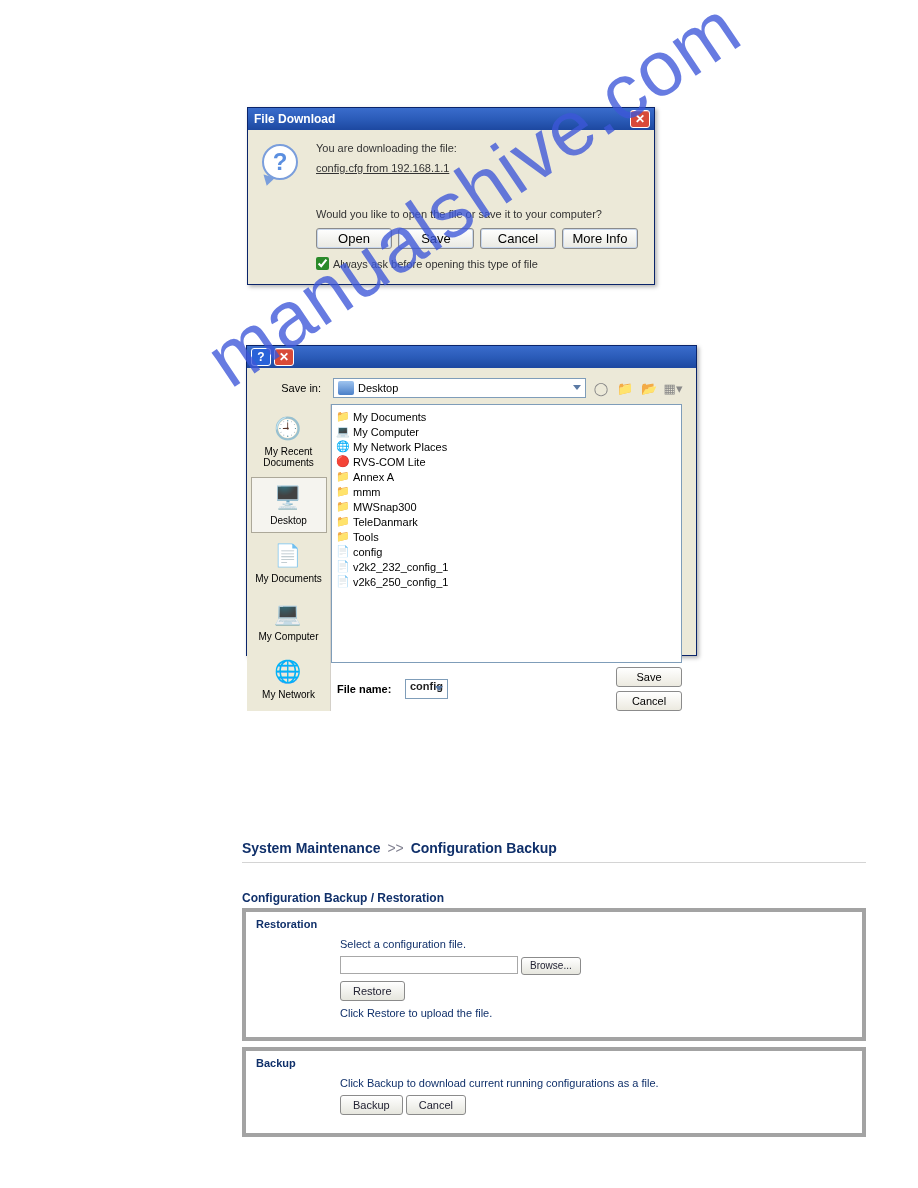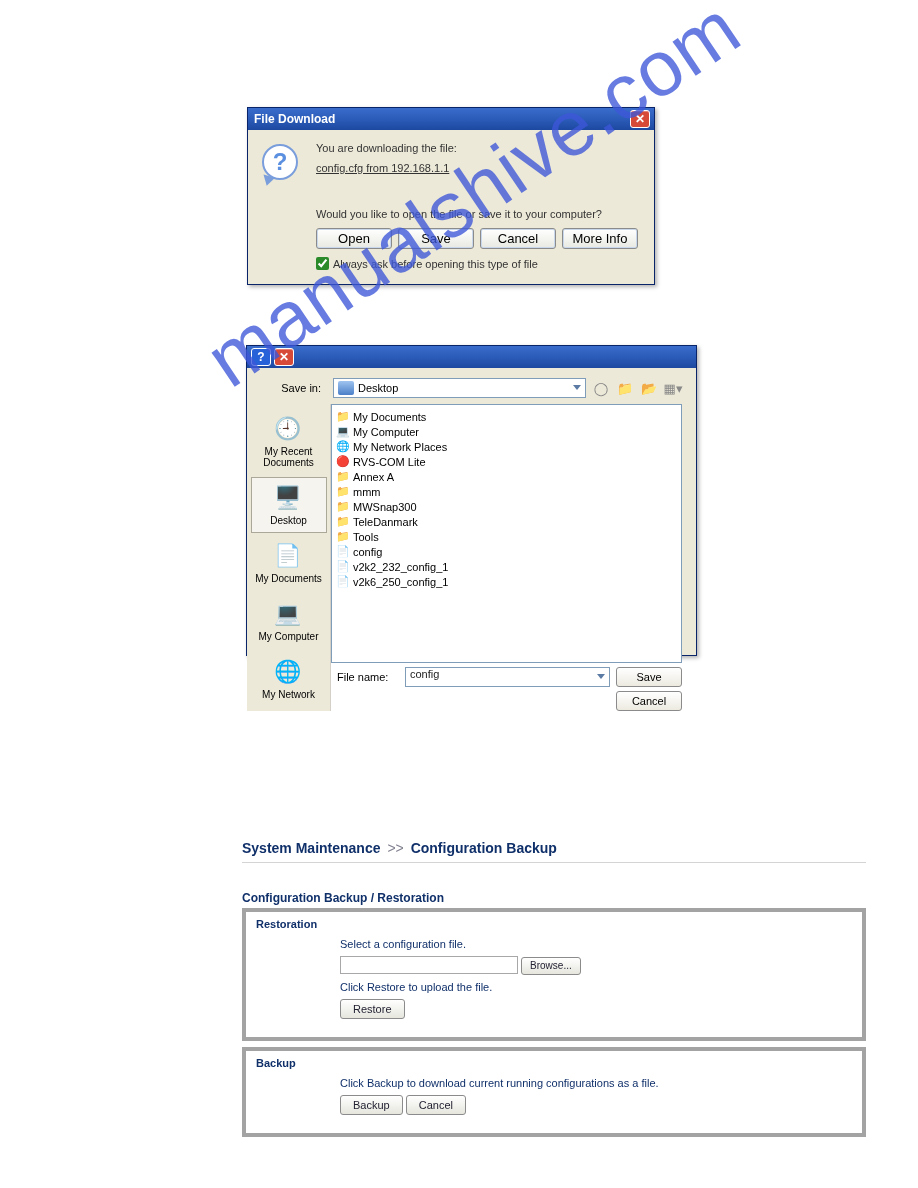--- a/index.html
+++ b/index.html
@@ -42,21 +42,21 @@
 .sa-list { flex: 1; background: #fff; border: 1px solid #7f9db9; margin-right: 6px; padding: 4px; overflow: auto; }
 .fitem { display: flex; align-items: center; height: 15px; font-size: 11px; cursor: pointer; gap: 3px; }
 .fic { width: 14px; height: 12px; display: inline-flex; align-items: center; justify-content: center; font-size: 11px; }
 .fic-folder { color: #e8b84a; }
 .fic-mydoc { color: #5b8fc8; }
 .fic-mycomp { color: #7fa8d8; }
 .fic-net { color: #6aa86a; }
 .fic-rvs { color: #d84848; }
 .fic-file { color: #888; }
 .sa-bottom { display: flex; padding: 4px 6px 0 0; }
-.sa-bottom-left { flex: 1; display: flex; flex-direction: column; gap: 4px; margin-left: 84px; }
+.sa-bottom-left { flex: 1; display: flex; flex-direction: row; gap: 4px; margin-left: 84px; font-weight: bold; }
 .sa-fld-row { display: flex; align-items: center; }
 .sa-fld-lbl { width: 74px; padding-left: 6px; }
 .sa-fld-inp { flex: 1; height: 20px; border: 1px solid #7f9db9; background: #fff; padding: 0 4px; font-size: 11px; color: #222; position: relative; }
 .sa-fld-inp::after { content: ""; position: absolute; right: 4px; top: 6px; width: 0; height: 0; border-left: 4px solid transparent; border-right: 4px solid transparent; border-top: 5px solid #5b7aa4; }
 .sa-bottom-right { width: 66px; display: flex; flex-direction: column; gap: 4px; margin-left: 6px; }
 .win-btn2 { height: 20px; border: 1px solid #8b8b8b; border-radius: 3px; background: linear-gradient(to bottom, #fff, #eceae0); font-size: 11px; cursor: pointer; }
 
 
 .wm { position: absolute; left: 190px; top: 330px; font-size: 78px; color: #3d57d9; opacity: 0.78; transform: rotate(-34deg); transform-origin: 0 0; font-family: Arial, sans-serif; pointer-events: none; letter-spacing: 1px; font-weight: 400; z-index: 5; }
 
@@ -204,24 +204,24 @@
   </h1>
   <h2>Configuration Backup / Restoration</h2>
   <div class="panel">
     <div class="panel-legend">Restoration</div>
     <div class="inner">
       <div class="inner-row">Select a configuration file.</div>
       <div class="inner-row">
         <input class="txt-inp" type="text" style="">
         <button class="mini-btn">Browse...</button>
       </div>
-      <div class="inner-row">Click Restore to upload the file.</div>
       <div class="inner-row row2">
         <button class="mini-btn">Restore</button>
       </div>
+      <div class="inner-row">Click Restore to upload the file.</div>
     </div>
   </div>
   <div class="panel">
     <div class="panel-legend">Backup</div>
     <div class="inner">
       <div class="inner-row">Click Backup to download current running configurations as a file.</div>
       <div class="inner-row row2">
         <button class="mini-btn">Backup</button>
         <button class="mini-btn">Cancel</button>
       </div>

